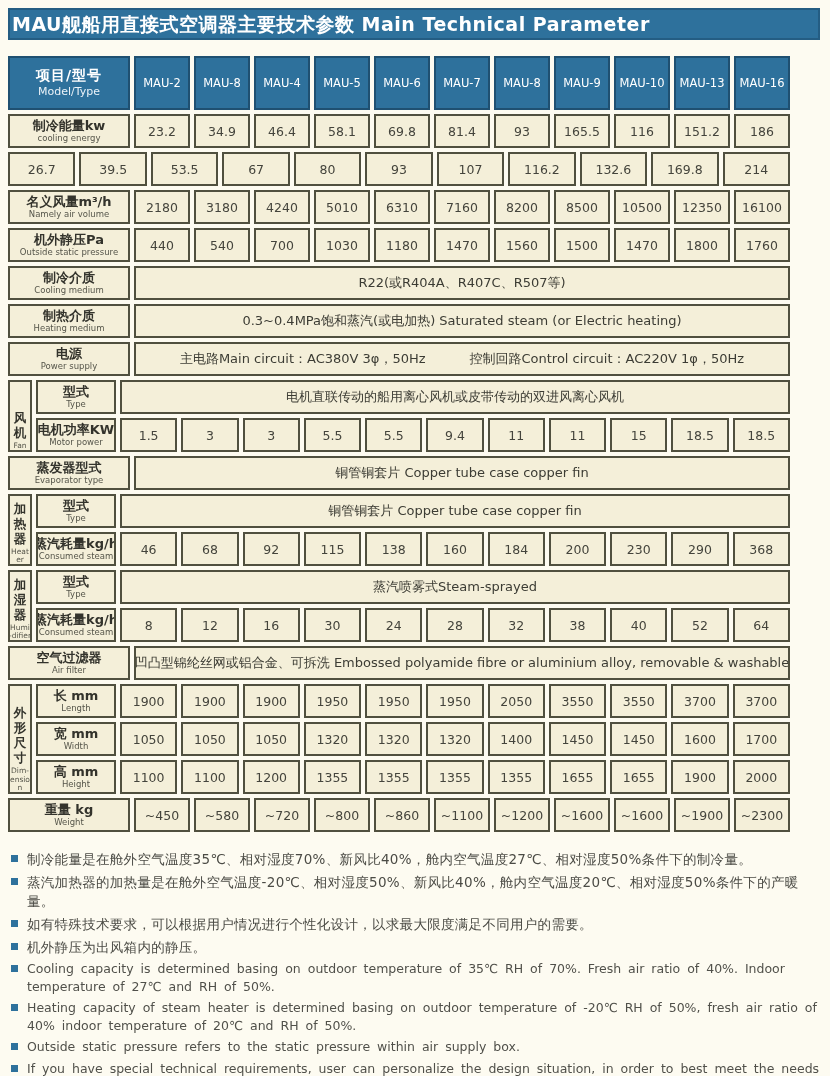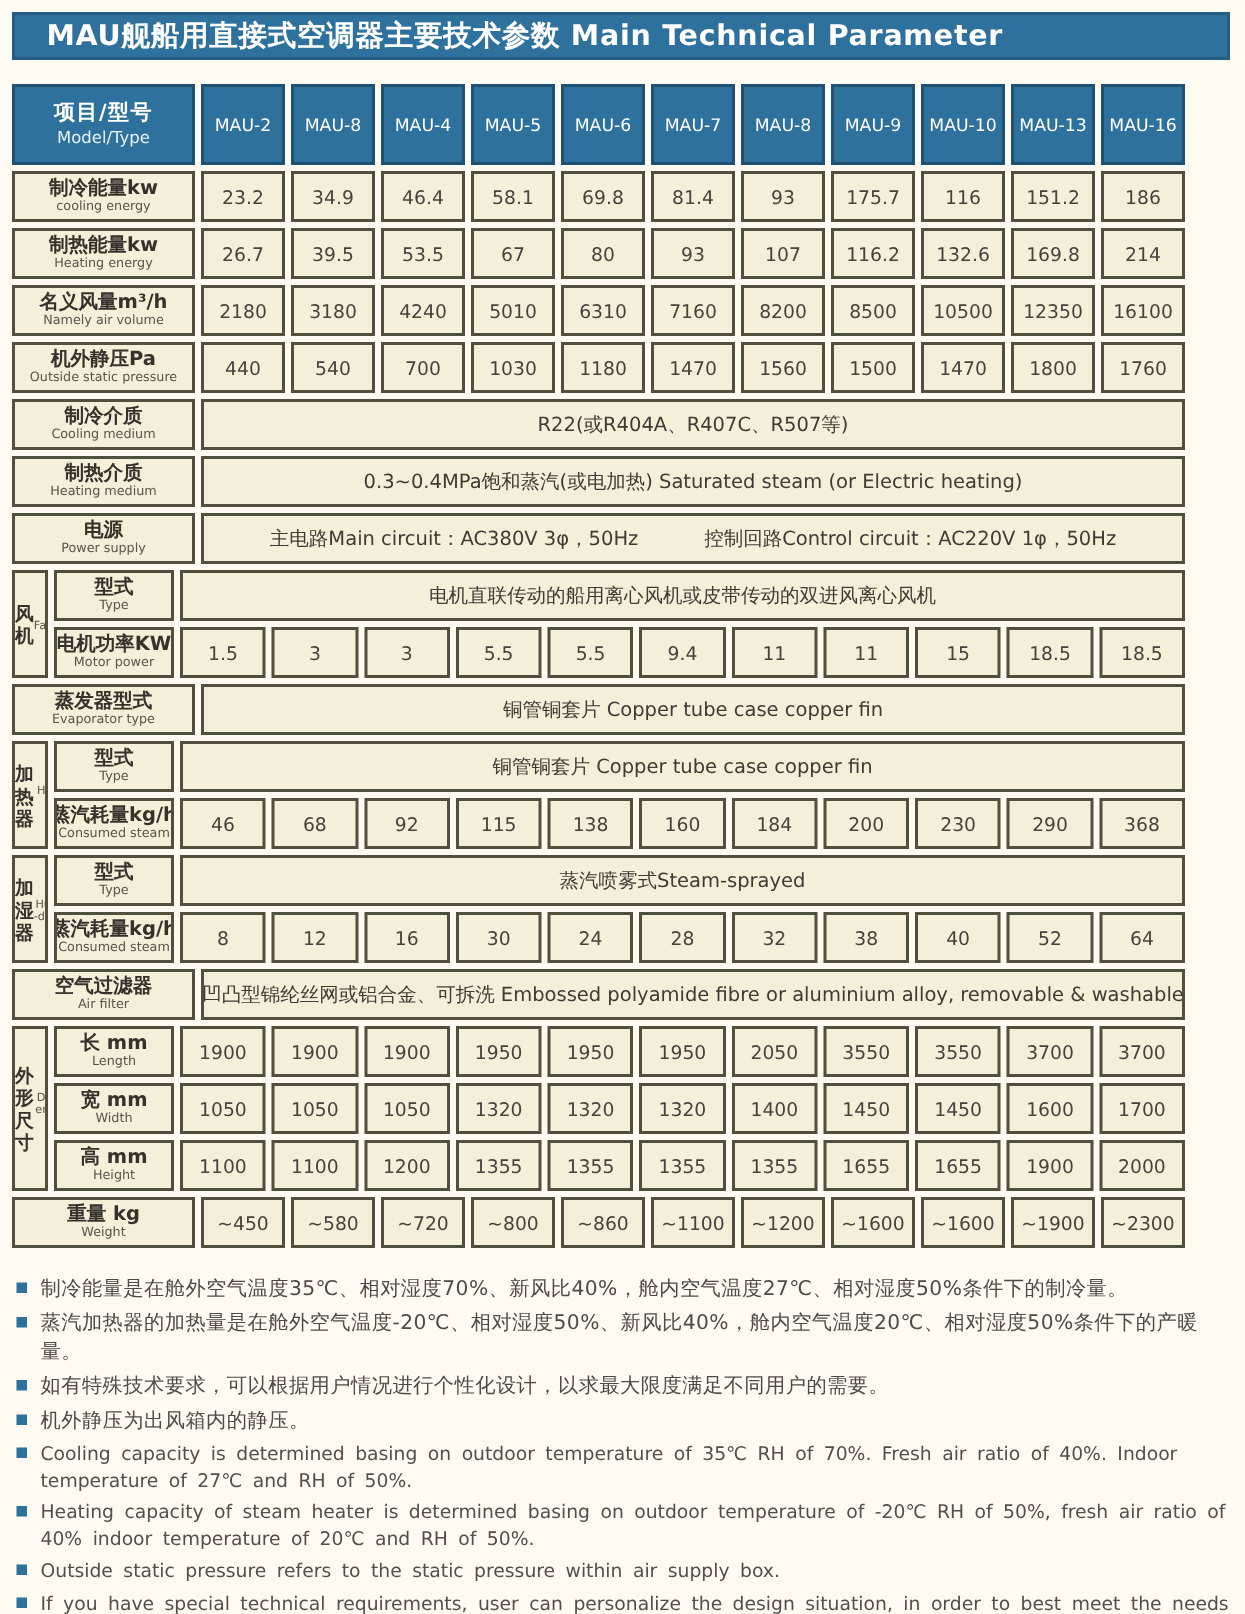--- a/index.html
+++ b/index.html
@@ -16,21 +16,21 @@
     font-family:"DejaVu Sans","Liberation Sans",sans-serif;
     overflow:hidden;
   }
   .page{padding:8px 9px 0 8px;box-sizing:border-box;}
 
   .title-bar{
     width:812px;height:32px;box-sizing:border-box;
     background:var(--accent);
     border:2px solid #245d83;
     color:#fff;font-size:19px;font-weight:bold;
-    line-height:28px;padding-left:21px;letter-spacing:0.5px;
+    line-height:28px;padding-left:2px;letter-spacing:0.5px;
     white-space:nowrap;
   }
 
   .spec-table{margin-top:16px;width:782px;display:flex;flex-direction:column;gap:4px;}
   .band{display:flex;gap:4px;height:34px;flex:none;}
   .band.header-band{height:54px;justify-content:center;}
 
   .lbl{
     width:122px;flex:none;box-sizing:border-box;
     background:var(--cell-bg);border:2px solid var(--cell-border);
@@ -59,21 +59,21 @@
     display:flex;align-items:center;justify-content:center;
     font-size:13px;color:#3c3c34;white-space:nowrap;overflow:hidden;
   }
   .span-cell.split{justify-content:space-evenly;}
   .span-cell .seg{white-space:nowrap;}
 
   .group-band{display:flex;gap:4px;flex:none;}
   .group-cell{
     width:24px;flex:none;box-sizing:border-box;
     background:var(--cell-bg);border:2px solid var(--cell-border);
-    display:flex;flex-direction:row;align-items:center;justify-content:space-between;
+    display:flex;flex-direction:column;align-items:center;justify-content:flex-end;
     overflow:hidden;
   }
   .group-cell .gzh{
     width:14px;font-size:12.5px;font-weight:600;color:#33332c;
     word-break:break-all;text-align:center;line-height:1.2;
   }
   .group-cell .gen{
     font-size:7.5px;color:#55554a;text-align:center;line-height:1.1;
     margin-top:2px;max-width:22px;overflow-wrap:break-word;
   }
@@ -118,31 +118,27 @@
           <div class="en">cooling energy</div>
         </div>
         <div class="cells">
           <div class="cell">23.2</div>
           <div class="cell">34.9</div>
           <div class="cell">46.4</div>
           <div class="cell">58.1</div>
           <div class="cell">69.8</div>
           <div class="cell">81.4</div>
           <div class="cell">93</div>
-          <div class="cell">175.7</div>
+          <div class="cell">165.5</div>
           <div class="cell">116</div>
           <div class="cell">151.2</div>
           <div class="cell">186</div>
         </div>
       </div>
       <div class="band">
-        <div class="lbl">
-          <div class="zh">制热能量kw</div>
-          <div class="en">Heating energy</div>
-        </div>
         <div class="cells">
           <div class="cell">26.7</div>
           <div class="cell">39.5</div>
           <div class="cell">53.5</div>
           <div class="cell">67</div>
           <div class="cell">80</div>
           <div class="cell">93</div>
           <div class="cell">107</div>
           <div class="cell">116.2</div>
           <div class="cell">132.6</div>

